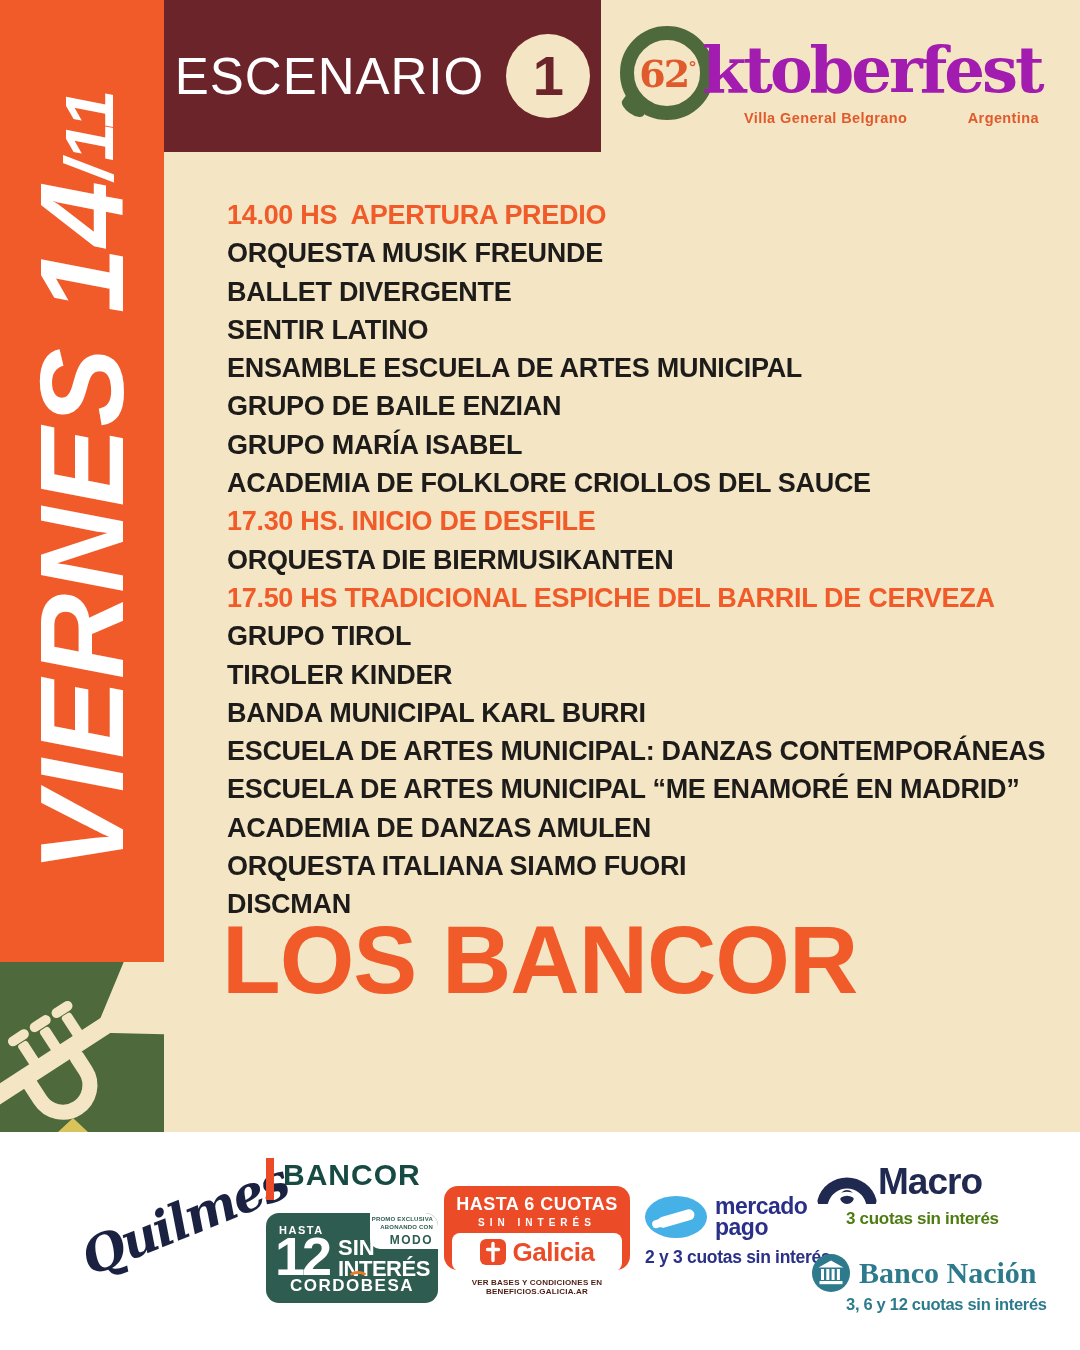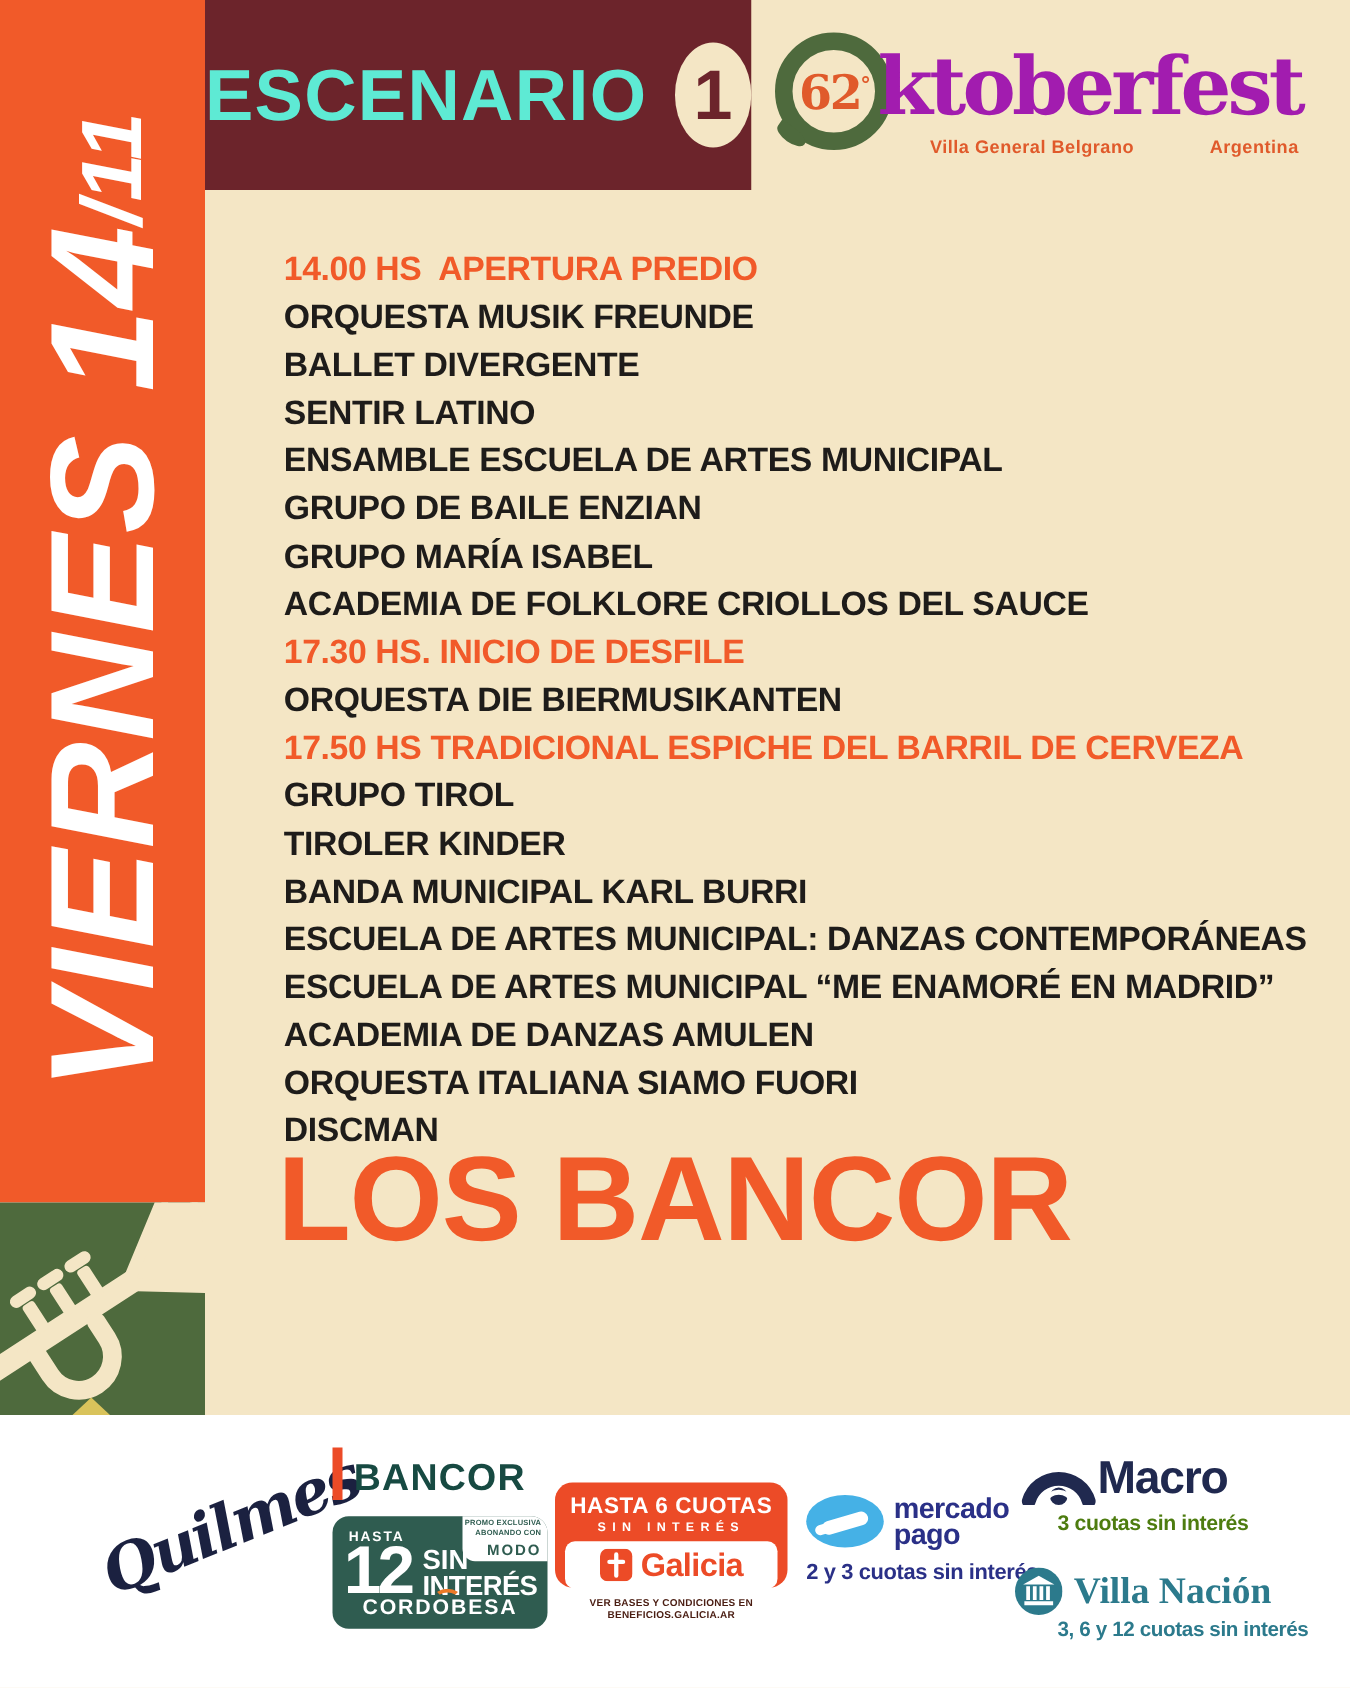--- a/index.html
+++ b/index.html
@@ -20,21 +20,21 @@
   
   .greenbox{position:absolute;left:0;top:962px;width:164px;height:170px;background:#4E6A3D;overflow:hidden;}
   .trumpet{position:absolute;left:-38px;top:6px;transform:rotate(-33deg);}
   .yellow-tri{position:absolute;left:58px;bottom:0;width:0;height:0;
               border-left:15px solid transparent;border-right:15px solid transparent;
               border-bottom:14px solid #D9C35B;}
 
   
   .stage{position:absolute;left:164px;top:0;width:437px;height:152px;background:#6C242B;
          display:flex;align-items:center;justify-content:center;gap:22px;}
-  .stage-label{color:#5eead4;font-weight:bold;font-size:58px;letter-spacing:1px;}
+  .stage-label{color:#ffffff;font-weight:normal;font-size:51px;letter-spacing:1px;}
   .stage-badge{width:84px;height:84px;border-radius:50%;background:#F4E6C5;
                display:flex;align-items:center;justify-content:center;}
   .stage-badge span{color:#6C242B;font-weight:bold;font-size:56px;line-height:1;}
 
   
   .fest-logo{position:absolute;left:620px;top:26px;width:460px;height:120px;}
   .logo-row{display:flex;align-items:center;}
   .logo-ring{width:66px;height:66px;border:14px solid #4E6A3D;border-radius:50%;
              display:flex;align-items:center;justify-content:center;position:relative;background:transparent;}
   .logo-ring::after{content:"";position:absolute;left:-14px;bottom:-8px;width:26px;height:12px;
@@ -55,21 +55,21 @@
              font-size:96px;font-weight:bold;letter-spacing:-1px;line-height:1;}
 
   
   .sponsor-strip{position:absolute;left:0;top:1132px;width:1080px;height:218px;background:#ffffff;}
 
   .quilmes{position:absolute;left:76px;top:58px;transform:rotate(-22deg);
            font-family:"DejaVu Serif",serif;font-style:italic;font-weight:bold;
            font-size:50px;color:#1B2140;letter-spacing:-2px;}
 
   .bancor{position:absolute;left:266px;top:26px;width:172px;}
-  .bancor-head{display:flex;align-items:flex-end;gap:9px;}
+  .bancor-head{display:flex;align-items:flex-start;gap:9px;}
   .bancor-bar{width:8px;height:42px;background:#EC4B27;}
   .bancor-word{font-size:30px;font-weight:bold;color:#174A42;letter-spacing:1px;}
   .bancor-card{margin-top:13px;width:172px;height:90px;background:#2F5C50;border-radius:13px;
                position:relative;color:#ffffff;}
   .modo-notch{position:absolute;top:0;right:0;width:68px;height:36px;background:#ffffff;
               border-bottom-left-radius:10px;border-top-right-radius:13px;
               text-align:right;padding:3px 5px 0 0;box-sizing:border-box;}
   .promo{font-size:6px;font-weight:bold;color:#2F5C50;line-height:1.3;letter-spacing:0.2px;display:block;}
   .modo{font-size:12px;font-weight:bold;color:#2F5C50;letter-spacing:1.5px;display:block;margin-top:1px;}
   .hasta{position:absolute;top:11px;left:13px;font-size:11px;font-weight:bold;letter-spacing:1.5px;}
@@ -258,19 +258,19 @@
           <circle cx="19" cy="19" r="19" fill="#2C7A8C"></circle>
           <g fill="#ffffff">
             <polygon points="19,6.5 31.5,13.5 6.5,13.5"></polygon>
             <rect x="9" y="15" width="3" height="11"></rect>
             <rect x="14.3" y="15" width="3" height="11"></rect>
             <rect x="19.6" y="15" width="3" height="11"></rect>
             <rect x="24.9" y="15" width="3" height="11"></rect>
             <rect x="7.5" y="27" width="23" height="3.2"></rect>
           </g>
         </svg>
-        <span class="nacion-brand">Villa Nación</span>
+        <span class="nacion-brand">Banco Nación</span>
       </div>
       <div class="nacion-terms">3, 6 y 12 cuotas sin interés</div>
     </div>
 
   </footer>
 </div>
 
 </body></html>

